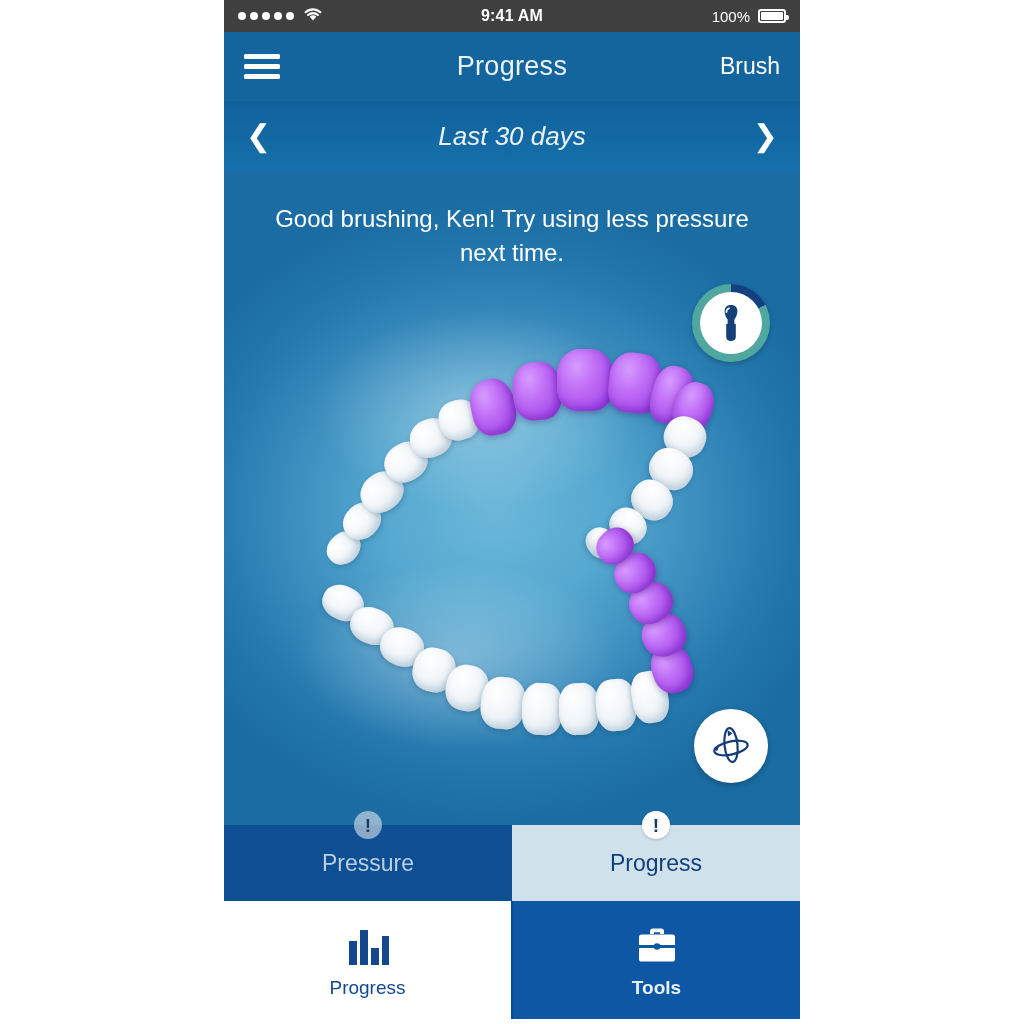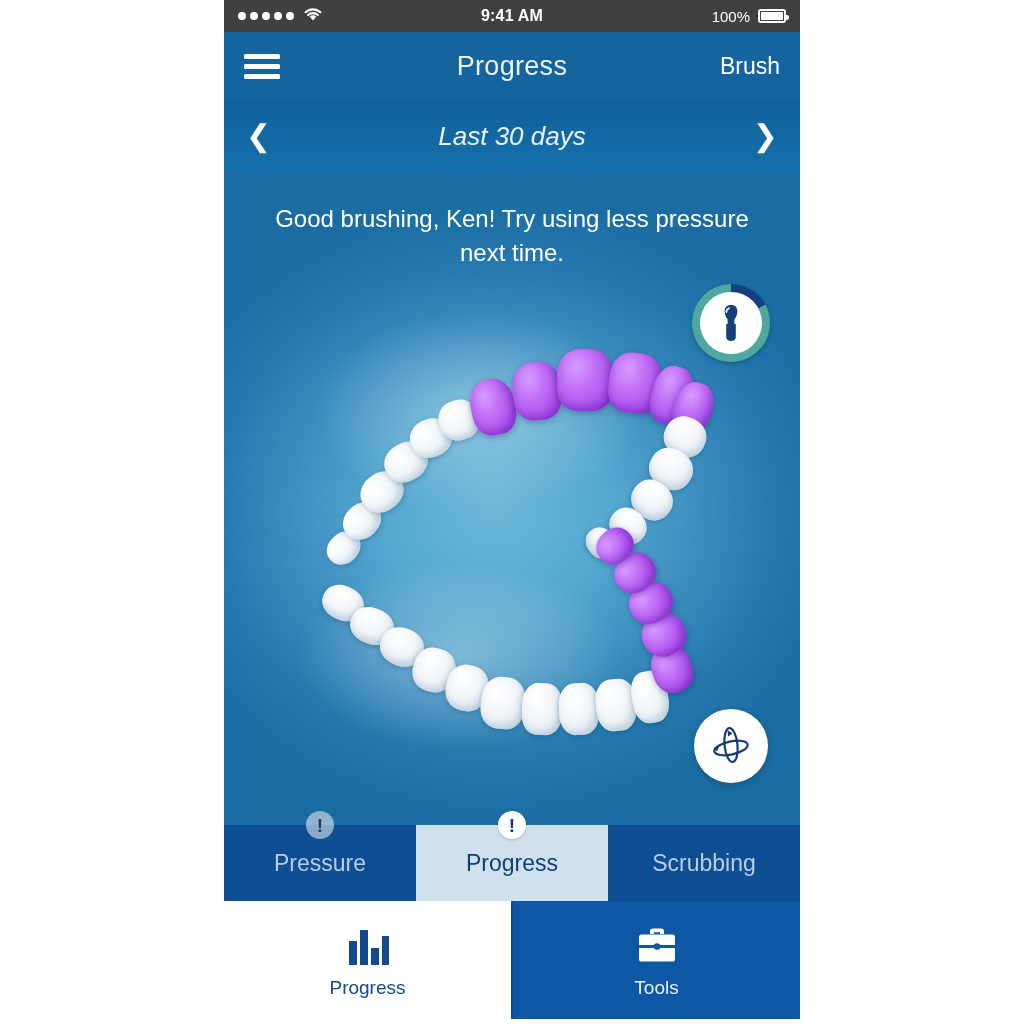--- a/index.html
+++ b/index.html
@@ -234,21 +234,21 @@
     flex: 1;
     display: flex; flex-direction: column;
     align-items: center; justify-content: center;
     gap: 12px;
     color: #E8F0F8;
     font-size: 19px; font-weight: 300;
     background: #0D57A4;
     border-right: 2px solid #0A4A8F;
     cursor: pointer;
   }
-  .nav-item:last-child { border-right: none; }
+  .nav-item:last-child { border-right: none; font-weight: bold; }
   .nav-item.active {
     background: #FFFFFF;
     color: #14488E;
   }
   .nav-ico { height: 44px; display: flex; align-items: flex-end; }
 </style>
 </head>
 <body>
 
 <div class="stage">
@@ -367,23 +367,20 @@
 
     <div class="metric-tabs">
       <div class="metric-tab">
         <span class="metric-badge">!</span>
         <span>Pressure</span>
       </div>
       <div class="metric-tab active">
         <span class="metric-badge">!</span>
         <span>Progress</span>
       </div>
-      <div class="metric-tab">
-        <span>Scrubbing</span>
-      </div>
     </div>
 
     <div class="bottom-nav">
 
       <div class="nav-item active">
         <span class="nav-ico">
           <svg width="44" height="40" viewBox="0 0 44 40">
             <rect x="3" y="16" width="8" height="24" fill="#14488E"></rect>
             <rect x="14" y="5" width="8" height="35" fill="#14488E"></rect>
             <rect x="25" y="23" width="8" height="17" fill="#14488E"></rect>

